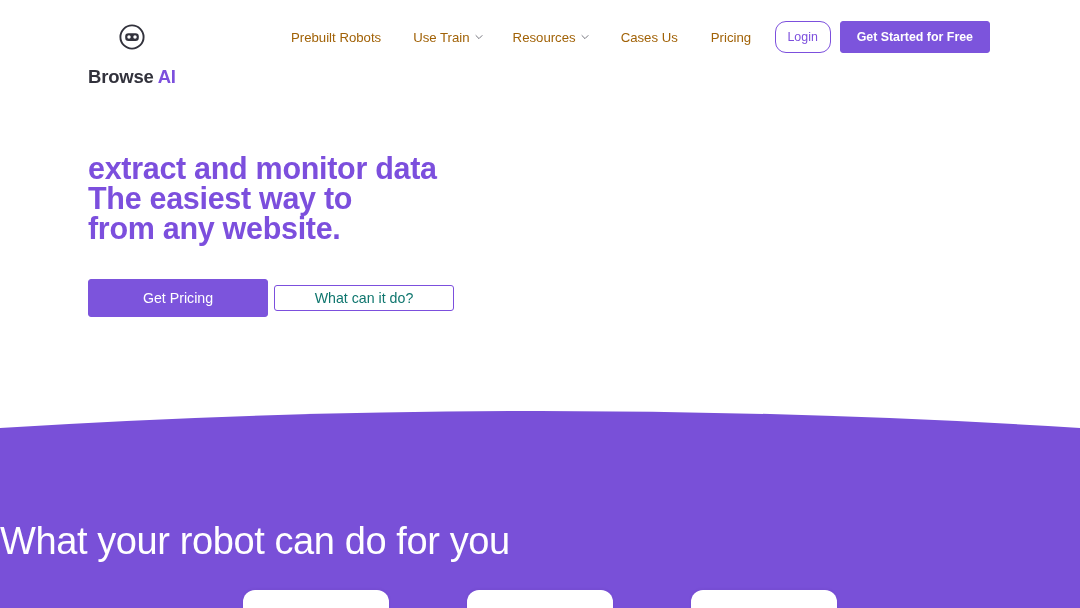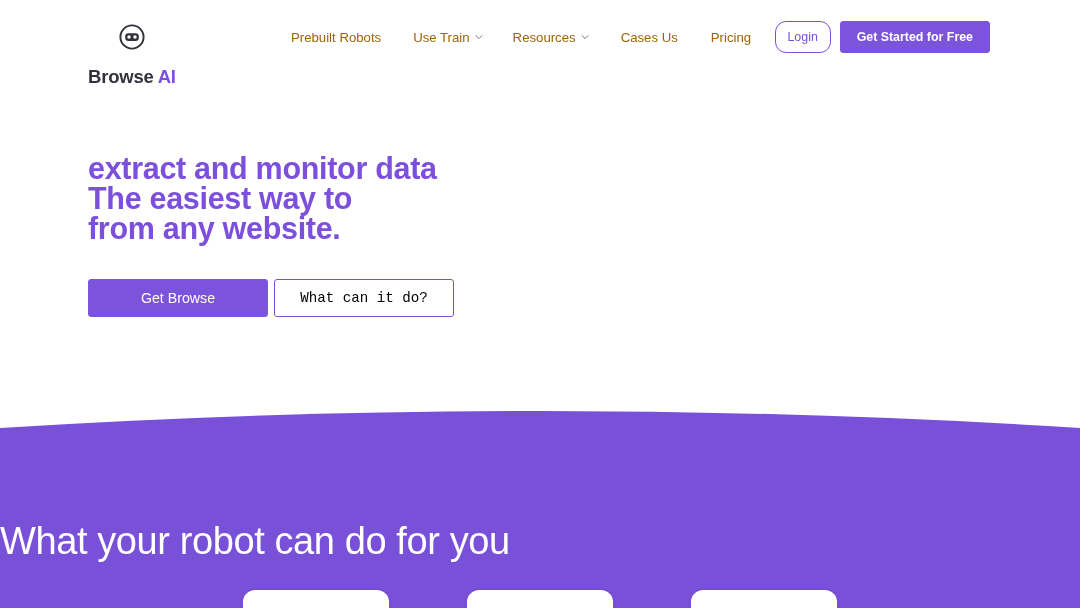--- a/index.html
+++ b/index.html
@@ -175,27 +175,27 @@
     font-size: 14.2px;
     font-family: "Liberation Sans", sans-serif;
     cursor: pointer;
     white-space: nowrap;
   }
   .cta-secondary {
     display: inline-flex;
     align-items: center;
     justify-content: center;
     width: 180px;
-    height: 38px;
+    height: 26px;
     background: #ffffff;
     border: 1px solid #7c4fdd;
     border-radius: 3px;
-    color: #000000;
+    color: #0f766e;
     font-size: 14.2px;
-    font-family: Liberation Mono, monospace;
+    font-family: Liberation Sans, sans-serif;
     cursor: pointer;
     white-space: nowrap;
   }
 
   .hero-media {
     position: absolute;
     left: 620px;
     top: 120px;
     width: 400px;
     height: 250px;
@@ -321,21 +321,21 @@
   <div class="hero">
 
     <h1 class="hero-title">
       <span>extract and monitor data</span>
       <span>The easiest way to</span>
       <span>from any website.</span>
     </h1>
 
 
     <div class="hero-ctas">
-      <button class="cta-primary">Get Browse</button>
+      <button class="cta-primary">Get Pricing</button>
       <button class="cta-secondary">What can it do?</button>
     </div>
 
   </div>
 
   <div class="hero-media"></div>
 
   <div class="purple-section">
 
     <svg class="purple-curve" viewBox="0 0 1080 210" preserveAspectRatio="none" aria-hidden="true">

